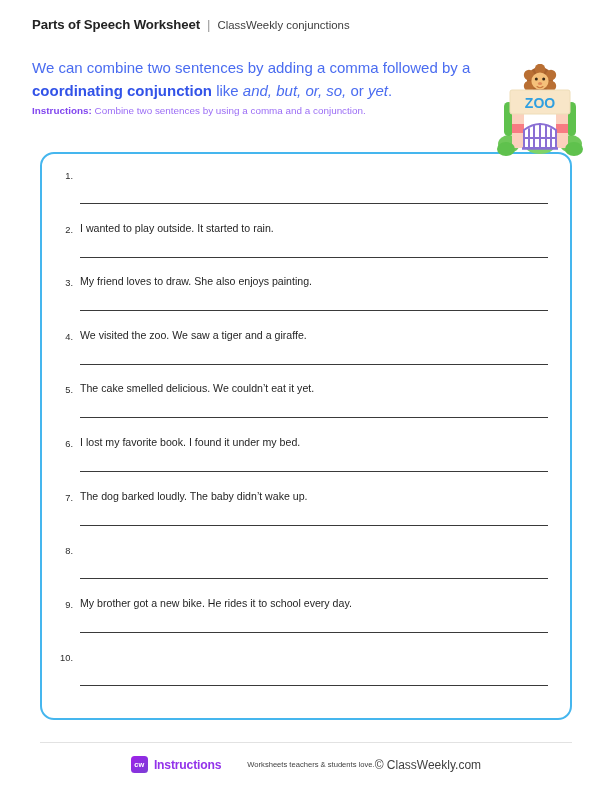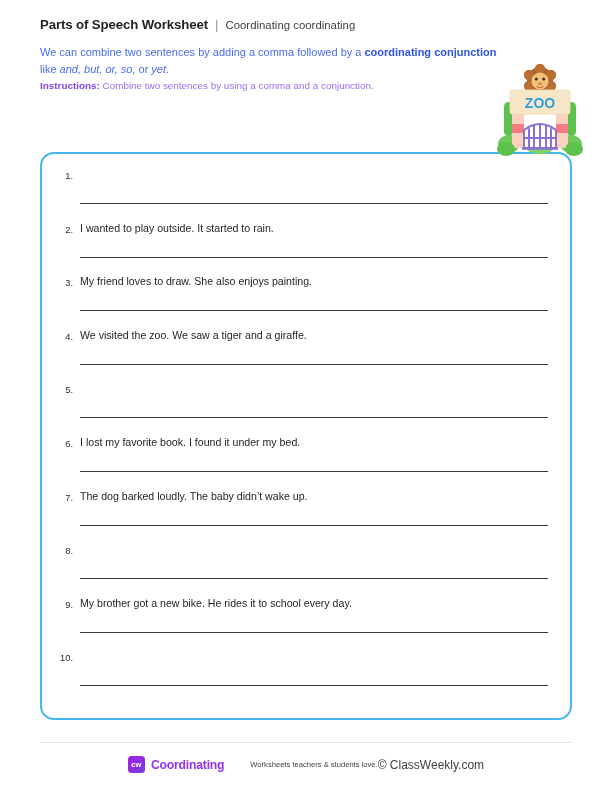--- a/index.html
+++ b/index.html
@@ -14,21 +14,21 @@
     background: #ffffff;
     color: #2b2b2b;
     position: relative;
     overflow: hidden;
   }
 
   .page {
     width: 612px;
     height: 792px;
     position: relative;
-    padding: 0 40px;
+    padding: 0 32px;
   }
 
   
   .header {
     padding-top: 17px;
   }
   .title-line {
     display: flex;
     align-items: baseline;
     gap: 0;
@@ -47,22 +47,22 @@
     margin: 0 7px;
   }
   .title-sub {
     font-size: 11.4px;
     font-weight: 400;
     color: #3d3d3d;
   }
 
   
   .intro {
-    margin-top: 12px;
-    font-size: 11px;
+    margin-top: 24px;
+    font-size: 15px;
     line-height: 1.55;
     color: #4a6cf0;
     max-width: 460px;
   }
   .intro b { font-weight: bold; color: #3253e8; }
   .intro i { font-style: italic; }
 
   
   .instructions {
     font-size: 9.9px;
@@ -189,21 +189,21 @@
 </style>
 </head>
 <body>
 
 <div class="page">
 
   <div class="header">
     <div class="title-line">
       <span class="title-main">Parts of Speech Worksheet</span>
       <span class="title-sep">|</span>
-      <span class="title-sub">Coordinating coordinating</span>
+      <span class="title-sub">ClassWeekly conjunctions</span>
     </div>
   </div>
 
   <p class="intro"><span>We can combine two sentences by adding a comma followed by a </span><b>coordinating conjunction</b><span> like </span><i>and,</i> <i>but,</i> <i>or,</i> <i>so,</i><span> or </span><i>yet</i><span>.</span></p>
 
   <p class="instructions"><b>Instructions:</b><span> Combine two sentences by using a comma and a conjunction.</span></p>
 
   <div class="zoo-art">
     <svg viewBox="0 0 88 92" width="88" height="92">
 
@@ -290,20 +290,21 @@
       <li class="qitem">
         <span class="qnum">4.</span>
         <div class="qbody">
           <div class="qtext">We visited the zoo. We saw a tiger and a giraffe.</div>
           <div class="answer-line"></div>
         </div>
       </li>
       <li class="qitem">
         <span class="qnum">5.</span>
         <div class="qbody">
+          <div class="qtext">The cake smelled delicious. We couldn’t eat it yet.</div>
           <div class="answer-line"></div>
         </div>
       </li>
       <li class="qitem">
         <span class="qnum">6.</span>
         <div class="qbody">
           <div class="qtext">I lost my favorite book. I found it under my bed.</div>
           <div class="answer-line"></div>
         </div>
       </li>
@@ -333,21 +334,21 @@
           <div class="answer-line"></div>
         </div>
       </li>
     </ol>
   </div>
 
   <div class="footer-rule"></div>
   <div class="footer">
     <div class="brand">
       <span class="brand-badge">cw</span>
-      <span class="brand-name">Coordinating</span>
+      <span class="brand-name">Instructions</span>
     </div>
     <div style="display:flex;align-items:center;">
       <span class="footer-tag">Worksheets teachers &amp; students love.</span>
       <span class="footer-copy">© ClassWeekly.com</span>
     </div>
   </div>
 
 </div>
 
 </body></html>

